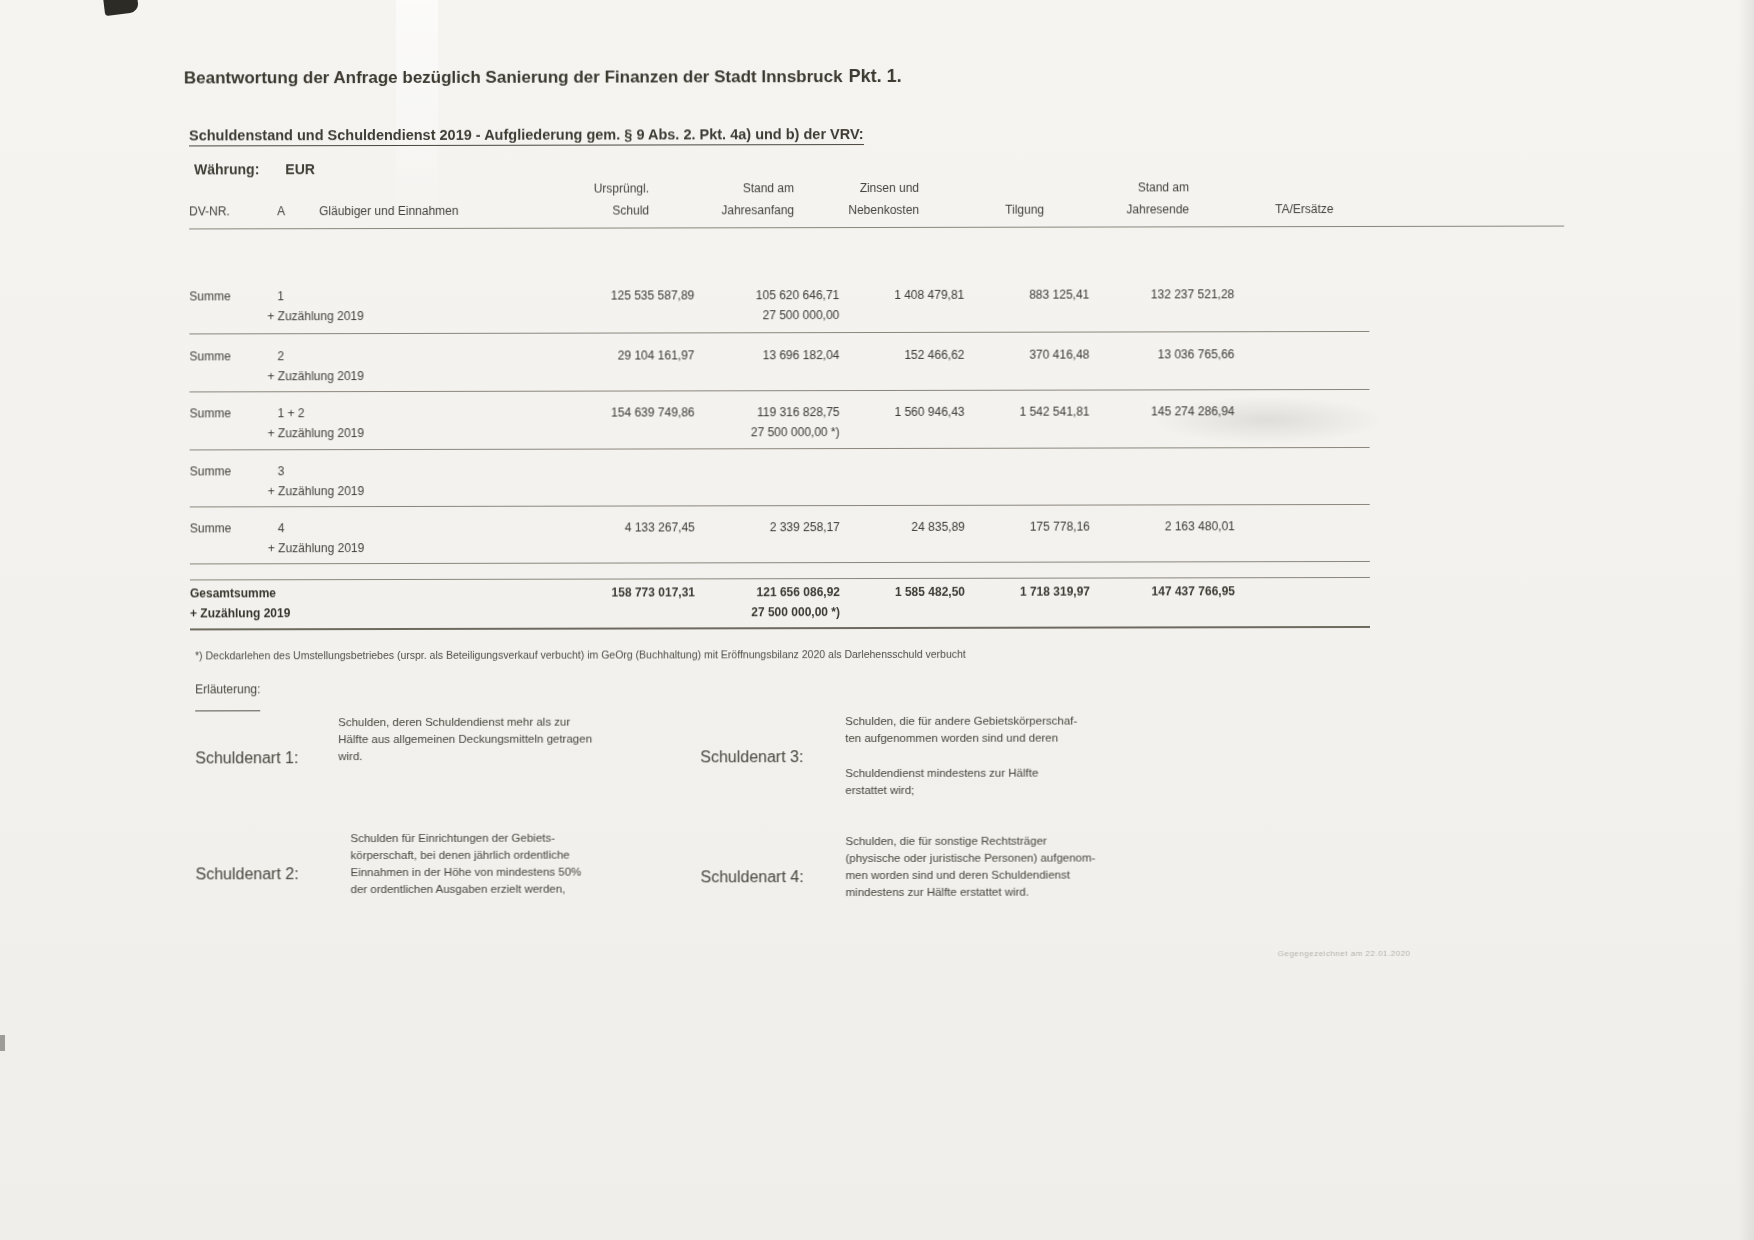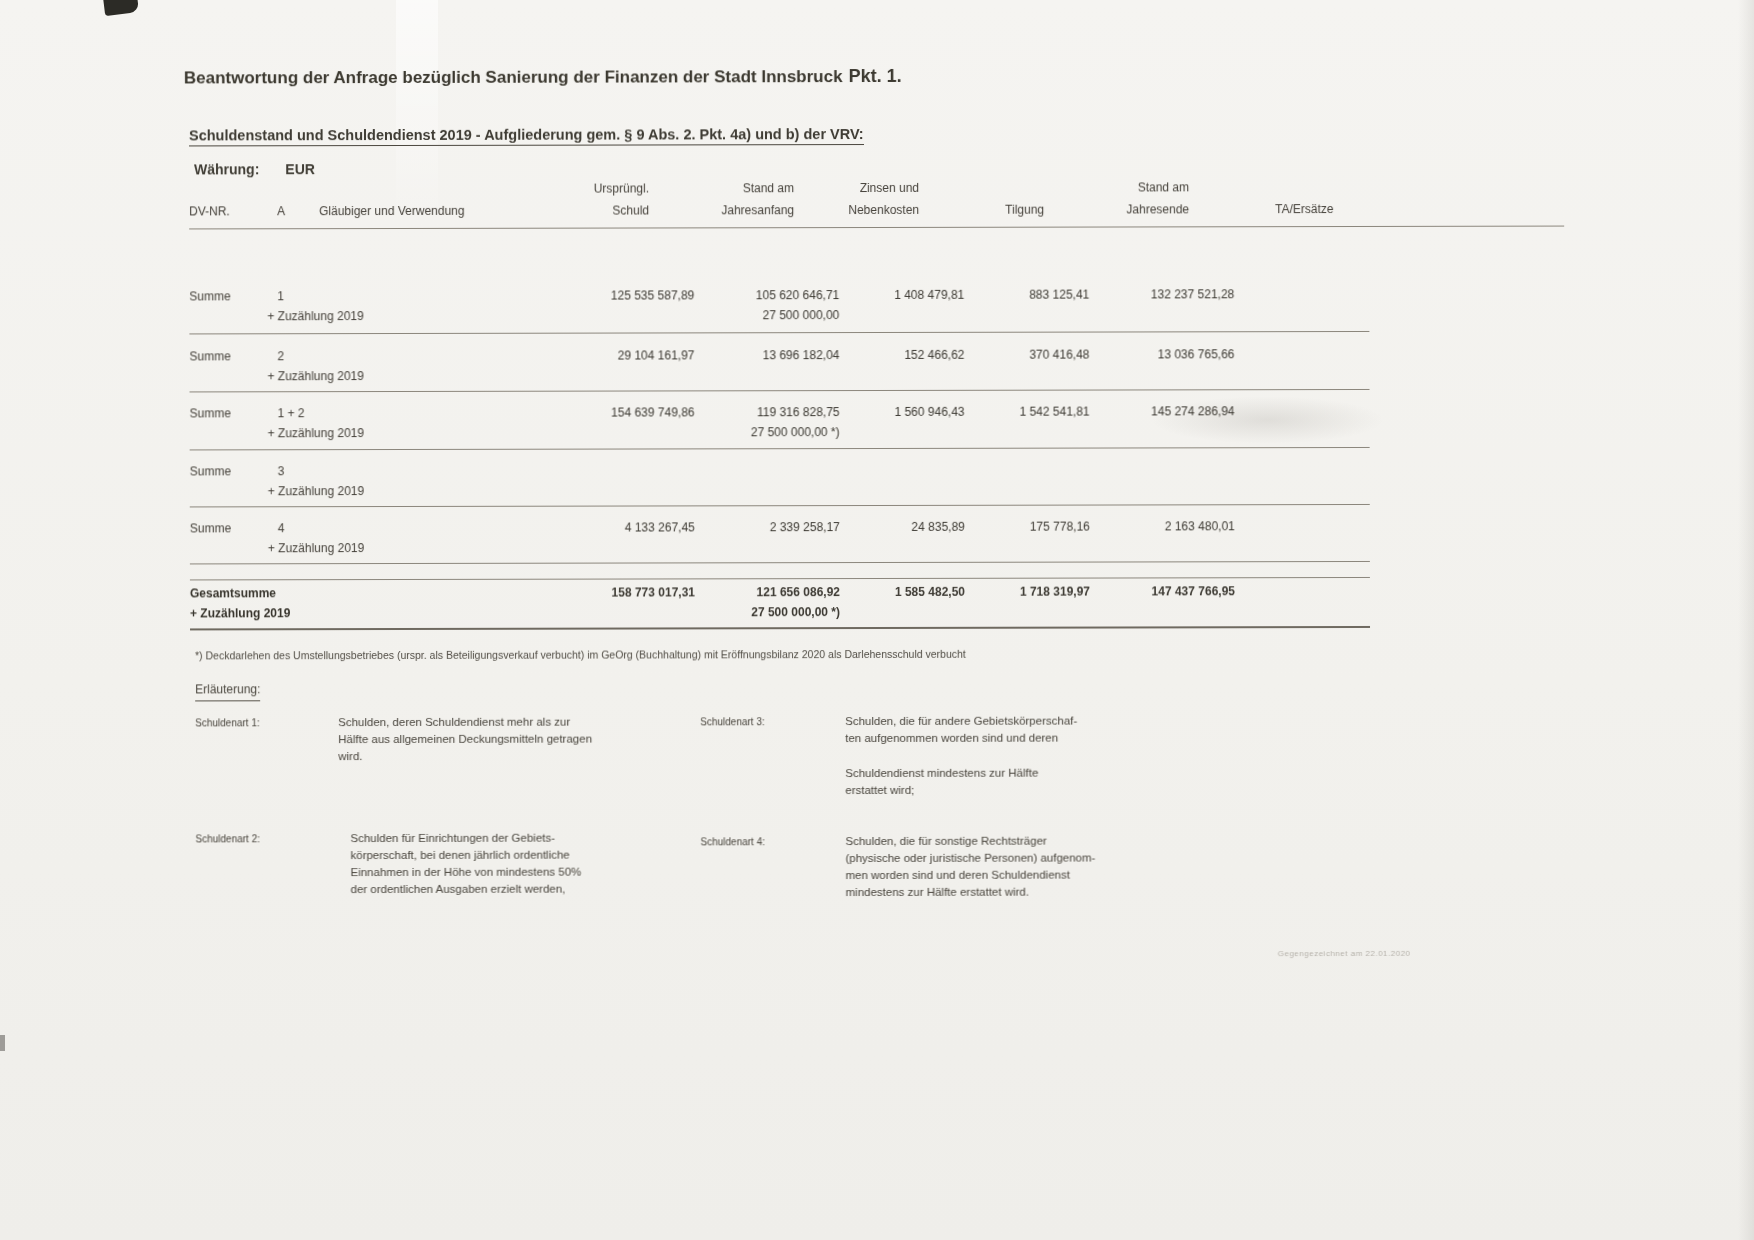--- a/index.html
+++ b/index.html
@@ -49,22 +49,22 @@
   .hc{padding-right:45px;box-sizing:border-box;}
   .l2{top:20px !important;}
   .num{color:#3d3a33;}
   .rline{position:absolute;left:0;width:1180px;height:1px;background:#8b867c;}
   .rline.full{width:1375px;}
   .rline.heavy{height:2px;background:#6f6a60;}
   .total{font-weight:bold;color:#38352d;}
 
   .footnote{position:absolute;left:195px;top:648px;font-size:10.5px;color:#514d45;}
   .erl-head{position:absolute;left:195px;top:681px;font-size:12px;color:#4a463e;
-    border-bottom:1px solid #57534a;padding-bottom:4px;}
-  .term{position:absolute;font-size:10px;color:#49453d;}
+    border-bottom:1px solid #57534a;padding-bottom:14px;}
+  .term{position:absolute;font-size:16px;color:#49453d;margin-top:32px;}
   .def{position:absolute;font-size:11.5px;line-height:17px;color:#4a463e;white-space:pre-line;}
   .stamp{position:absolute;left:1236px;top:950px;font-size:8px;color:#8d887e;
     opacity:.6;filter:blur(.4px);letter-spacing:.5px;margin-left:41px;}
 </style>
 </head>
 <body>
 
 <div class="scan">
   <div class="corner-mark"></div>
   <div class="streak"></div>
@@ -91,21 +91,21 @@
       <div class="hrow" style="top:1px">
         <span class="c-u hc">Ursprüngl.</span>
         <span class="c-an hc">Stand am</span>
         <span class="c-zi hc">Zinsen und</span>
         <span class="c-en hc">Stand am</span>
       </div>
 
       <div class="hrow" style="top:23px">
         <span class="c-dv">DV-NR.</span>
         <span class="c-a">A</span>
-        <span class="c-gl">Gläubiger und Verwendung</span>
+        <span class="c-gl">Gläubiger und Einnahmen</span>
         <span class="c-u hc">Schuld</span>
         <span class="c-an hc">Jahresanfang</span>
         <span class="c-zi hc">Nebenkosten</span>
         <span class="c-ti hc">Tilgung</span>
         <span class="c-en hc">Jahresende</span>
         <span class="c-ta">TA/Ersätze</span>
       </div>
       <div class="rline full" style="top:47px"></div>
 
       <div class="trow" style="top:108px">

